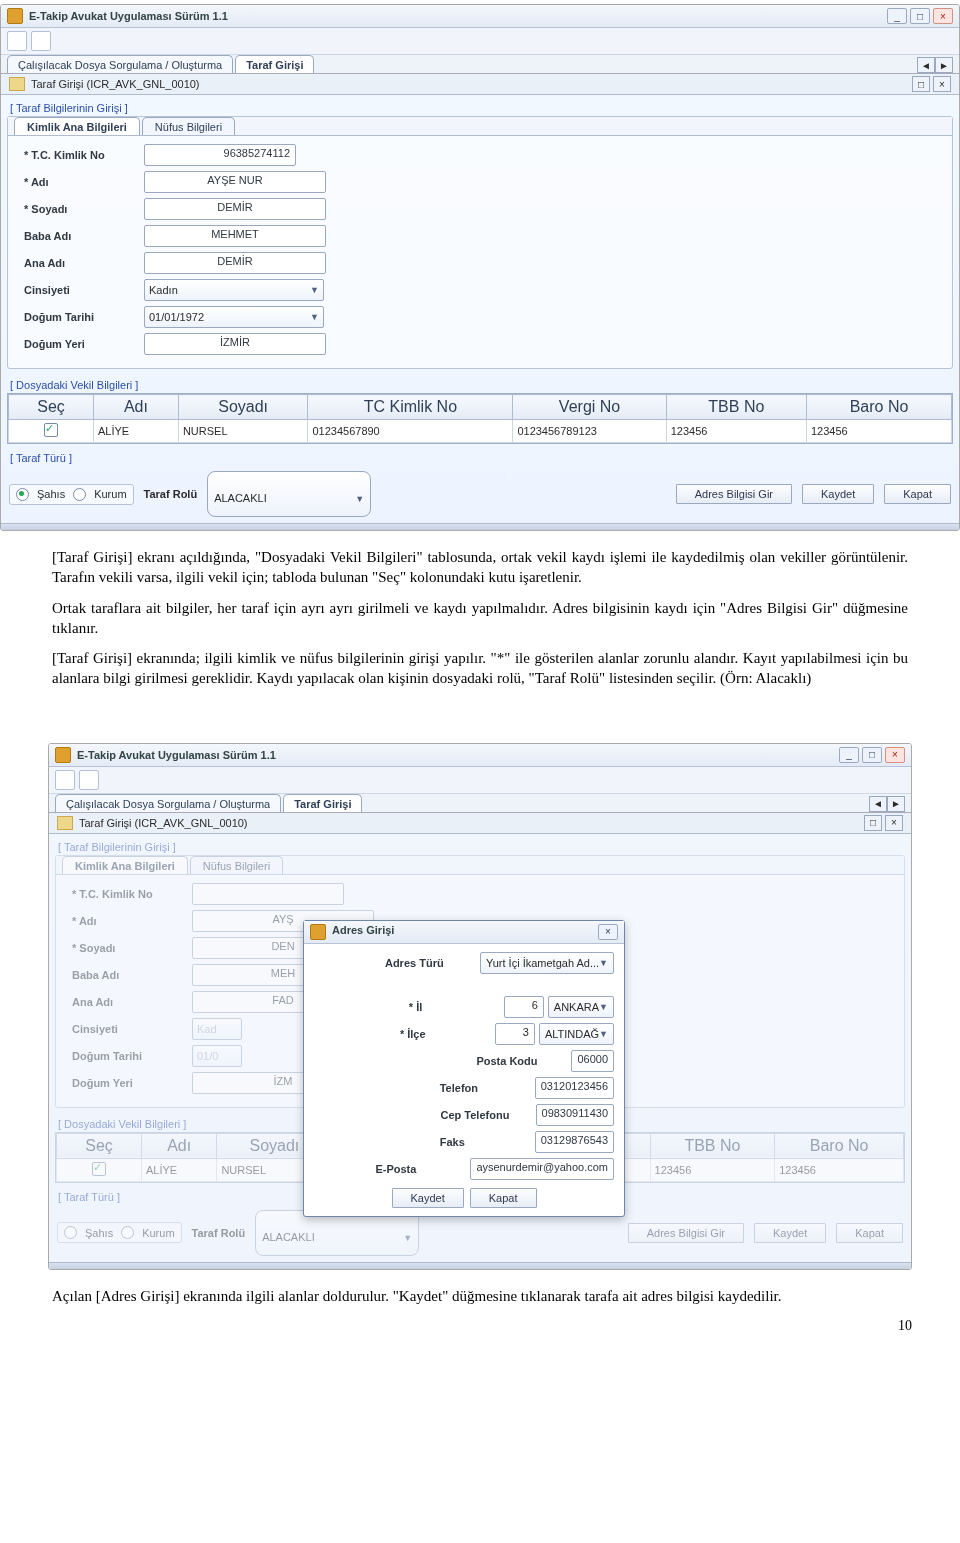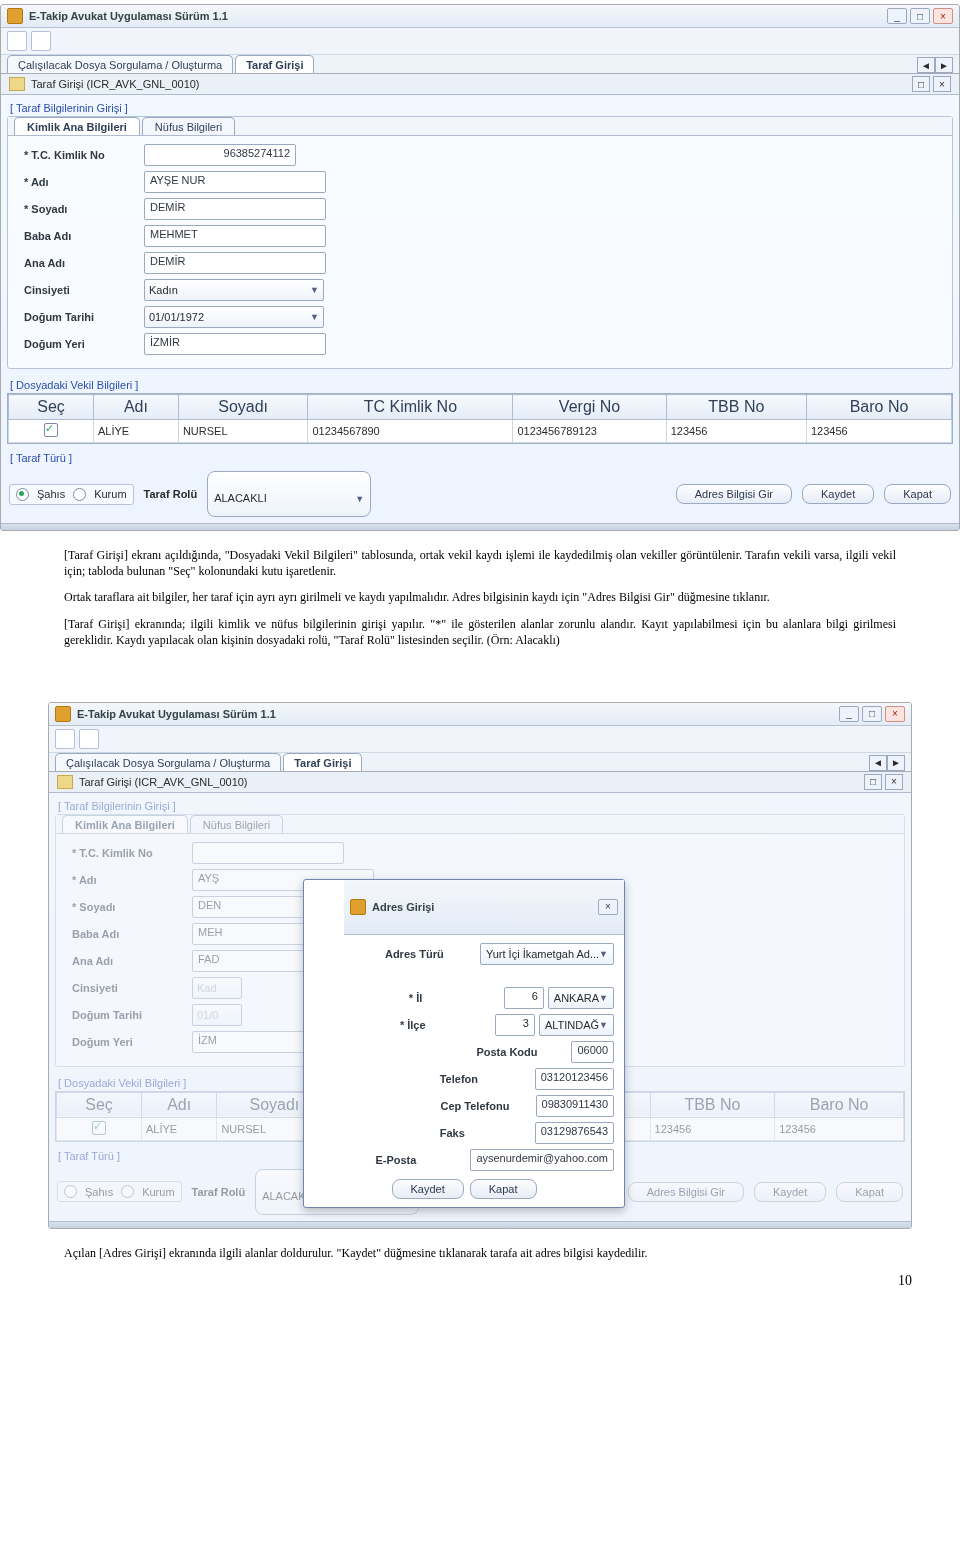--- a/index.html
+++ b/index.html
@@ -1,17 +1,17 @@
 <!DOCTYPE html>
 <html><head>
 <meta charset="utf-8">
 <style>
   body { margin:0; padding:0; font-family: "Times New Roman", serif; background:#fff; width:960px; }
   .page { padding:0 48px 40px 48px; }
-  .para { font-size:12px; line-height:1.35; text-align:justify; margin:10px 16px; }
+  .para { font-size:15px; line-height:1.35; text-align:justify; margin:10px 4px; }
   .pagenum { text-align:right; font-size:14px; margin-top:12px; }
   .screenshot { border:1px solid #aaa; border-radius:3px; margin:4px 0 16px 0; overflow:hidden; background:#f7faff; font-family: Tahoma, Arial, sans-serif; font-size:11px; color:#2b2b2b; }
   .titlebar { display:flex; align-items:center; background:linear-gradient(#f4f7fb,#e3ebf6); border-bottom:1px solid #b7c2d4; padding:3px 6px; }
   .titlebar .ico { display:inline-block; width:14px; height:14px; background:#e0a030; border:1px solid #b07a10; border-radius:2px; margin-right:6px; }
   .titlebar .t { font-weight:bold; color:#344; flex:1; }
   .winbtn { display:inline-flex; width:18px; height:14px; border:1px solid #9aa8c0; border-radius:2px; margin-left:3px; align-items:center; justify-content:center; font-size:10px; color:#304060; background:#eef3fb; }
   .winbtn.red { background:#fde4e0; color:#a02010; border-color:#d49080; }
   .iconbar { display:flex; gap:4px; padding:3px 6px; border-bottom:1px solid #cdd7e6; background:#f1f5fb; }
   .iconbar span { width:18px; height:18px; border:1px solid #b3c0d7; border-radius:2px; background:#fff; }
   .tabs { display:flex; align-items:flex-end; gap:0; padding:0 6px; background:#eef2f9; border-bottom:1px solid #aab; }
@@ -26,44 +26,44 @@
   .bluewrap { position:relative; background:linear-gradient(#f2f8ff,#edf4ff); padding:4px 6px 6px; }
   .bluewrap.dim::after { content:""; position:absolute; inset:0; background:rgba(240,244,252,0.55); pointer-events:none; }
   .section-label { color:#2a4eaa; font-size:11px; margin:3px 0 2px 3px; }
   .innerbox { border:1px solid #b7c3d7; border-radius:3px; background:rgba(255,255,255,0.55); padding:0 0 6px 0; }
   .itabs { display:flex; padding:0 6px; border-bottom:1px solid #b0bbcf; background:#f2f6fc; }
   .itab { padding:3px 12px 2px; border:1px solid #9aa8c0; border-bottom:none; border-radius:5px 5px 0 0; background:#f3f7fd; color:#304058; margin-right:2px; }
   .itab.active { background:#fff; font-weight:bold; }
   .formarea { padding:8px 10px 2px 16px; }
   .frow { display:flex; align-items:center; margin-bottom:5px; }
   .frow .lab { width:120px; font-weight:bold; color:#303841; font-size:11px; }
-  .frow .inp { border:1px solid #9aa8c0; background:#fff; border-radius:2px; padding:2px 5px; height:16px; font-size:11px; color:#303841; }
+  .frow .inp { border:1px solid #9aa8c0; background:#fff; border-radius:2px; padding:2px 5px; height:16px; font-size:11px; color:#303841;text-align:center; }
   .frow .inp.num { width:140px; text-align:right; }
   .frow .inp.txt { width:170px; }
   .frow .dd { border:1px solid #9aa8c0; background:linear-gradient(#fff,#eef3fb); border-radius:2px; height:20px; display:flex; align-items:center; padding:0 4px; font-size:11px; }
   .frow .dd .arrow { margin-left:auto; font-size:9px; color:#506080; }
   .gridsection { margin-top:10px; }
   .grid { border:1px solid #9fb0c9; background:#fff; }
   .grid table { width:100%; border-collapse:collapse; }
   .grid th { background:linear-gradient(#f6f9fe,#e5ecf6); border:1px solid #b0bbcf; padding:3px 12px; font-weight:normal; color:#304058; font-size:16px; text-align:center; }
   .grid td { border:1px solid #cfd6e3; padding:3px 4px; font-size:11px; }
   .grid td.c { text-align:center; }
   .chk { display:inline-block; width:12px; height:12px; border:1px solid #7b8aa5; background:#fff; border-radius:2px; position:relative; }
   .chk.on::after { content:"✓"; position:absolute; left:0; top:-2px; font-size:11px; color:#2a6; }
   .bottombar { display:flex; align-items:center; gap:10px; margin-top:4px; padding:3px 2px 0 2px; }
   .radiog { display:flex; align-items:center; gap:8px; padding:3px 6px; border:1px solid #b7c3d7; border-radius:3px; background:rgba(255,255,255,0.5); }
   .radio { display:inline-block; width:11px; height:11px; border:1px solid #7b8aa5; border-radius:50%; background:#fff; position:relative; vertical-align:middle; }
   .radio.on::after { content:""; position:absolute; left:2px; top:2px; width:5px; height:5px; border-radius:50%; background:#2a5; }
   .bottombar .lbl { font-weight:bold; }
   .bottombar .dd2 { border:1px solid #9aa8c0; background:linear-gradient(#fff,#eef3fb); border-radius:8px; height:20px; width:150px; display:flex; align-items:flex-end; padding:12px 6px; }
   .bottombar .dd2 .arrow { margin-left:auto; font-size:9px; color:#506080; }
-  .btn { border:1px solid #9aa8c0; background:linear-gradient(#fdfdfe,#e7edf6); border-radius:8px; padding:3px 18px; font-size:11px; color:#303850; }
+  .btn { border:1px solid #9aa8c0; background:linear-gradient(#fdfdfe,#e7edf6); border-radius:1px; padding:3px 18px; font-size:11px; color:#303850; }
   .sbar { height:6px; background:linear-gradient(#d8e2ef,#c6d1e2); border-top:1px solid #b0bbcf; }
   .dialog { position:absolute; left:254px; top:86px; width:320px; border:1px solid #6e86aa; border-radius:3px; background:#fff; box-shadow:0 3px 10px rgba(0,0,0,0.25); z-index:10; }
-  .dlg-title { display:flex; align-items:center; background:linear-gradient(#f4f7fb,#e3ebf6); border-bottom:1px solid #b7c2d4; padding:19px 6px;margin-left:40px; }
+  .dlg-title { display:flex; background:linear-gradient(#f4f7fb,#e3ebf6); border-bottom:1px solid #b7c2d4; padding:3px 6px; }
   .dlg-title .ico { display:inline-block; width:14px; height:14px; background:#e0a030; border:1px solid #b07a10; border-radius:2px; margin-right:6px; }
   .dlg-title .t { font-weight:bold; color:#344; flex:1; }
   .dlg-body { padding:8px 10px 4px; display:flex; flex-direction:column; gap:5px;align-items:flex-end; }
   .drow { display:flex; align-items:center; }
   .drow .dlab { width:95px; font-weight:bold; font-size:11px; color:#303841; }
   .drow .dinp { flex:1; border:1px solid #9aa8c0; border-radius:2px; height:16px; padding:2px 5px; font-size:11px; color:#303841; background:#fff; }
   .drow .ddd { flex:1; border:1px solid #9aa8c0; border-radius:2px; height:20px; display:flex; align-items:center; padding:0 5px; background:linear-gradient(#fff,#eef3fb); font-size:11px; }
   .drow .ddd .arrow { margin-left:auto; font-size:9px; color:#506080; }
   .drow .nbox { width:28px; text-align:right; border:1px solid #9aa8c0; border-radius:2px; height:16px; padding:2px 5px; font-size:11px; margin-right:4px; background:#fff; }
   .dlg-btns { display:flex; gap:6px; justify-content:center; padding:4px 0 8px; }

